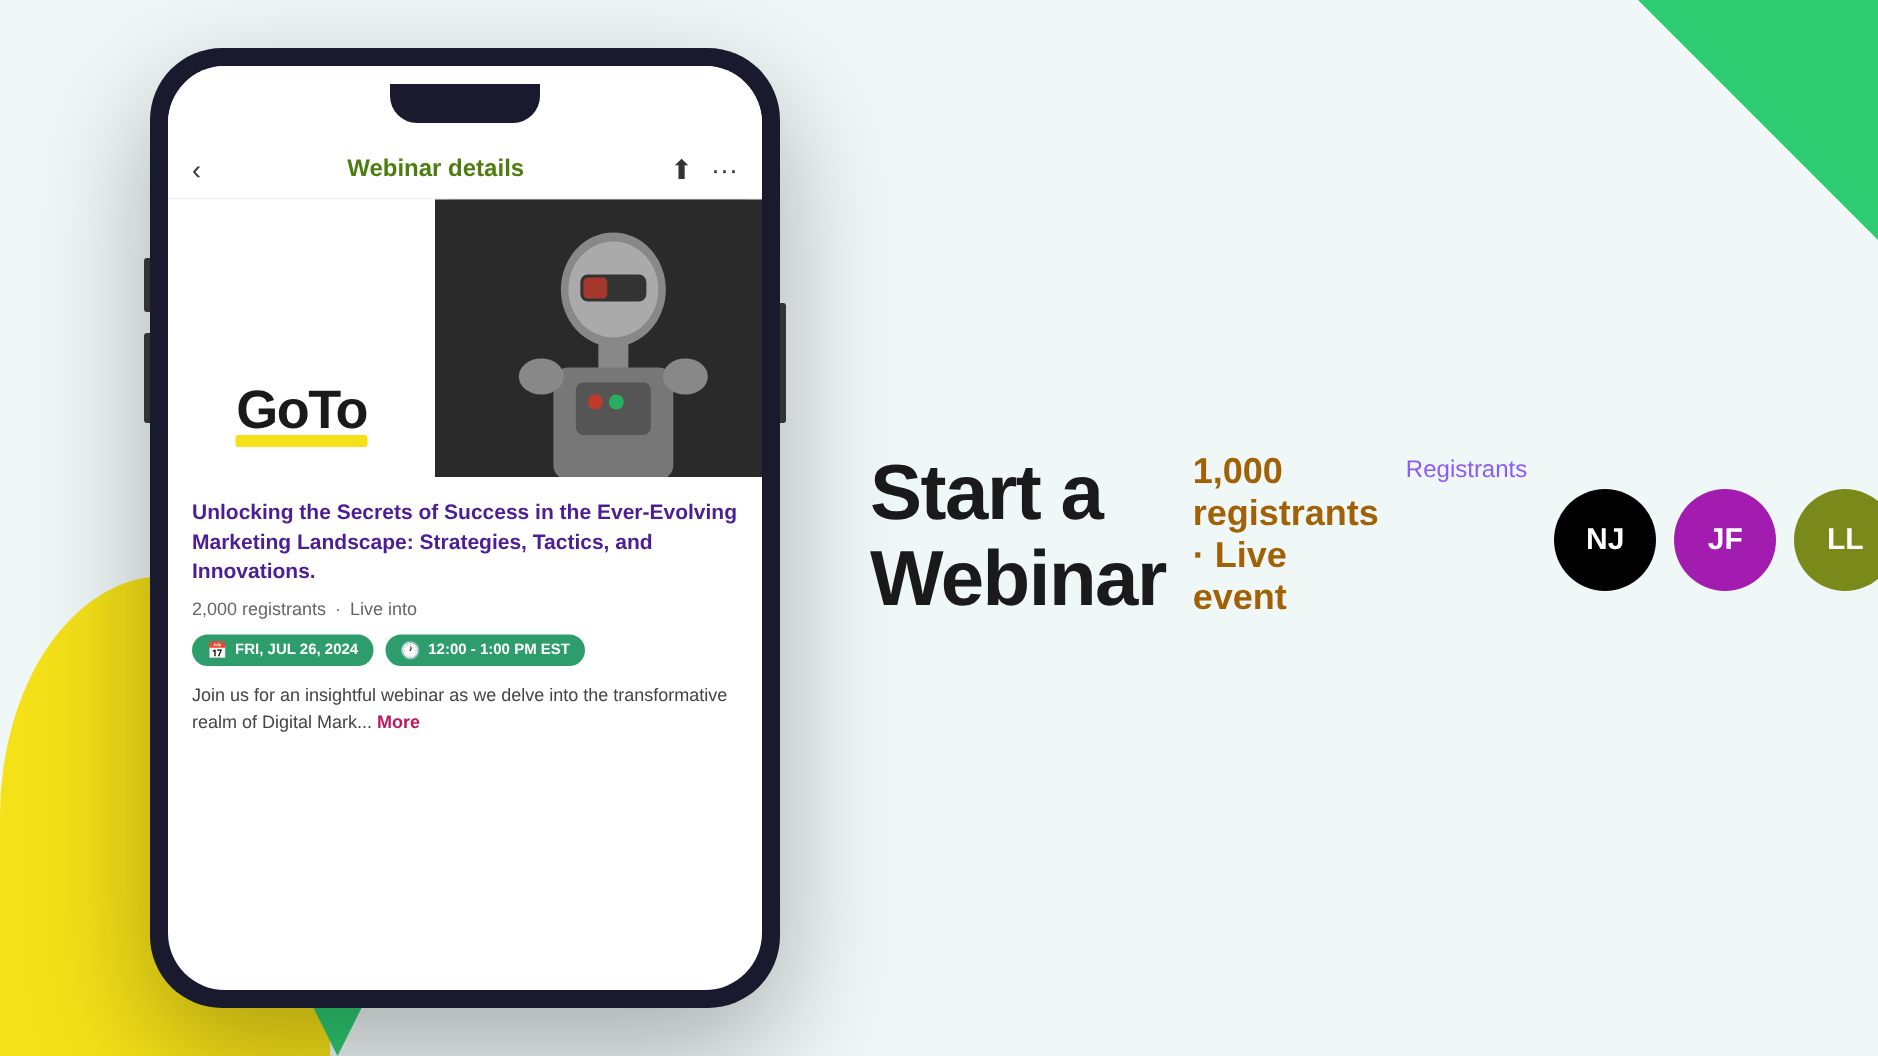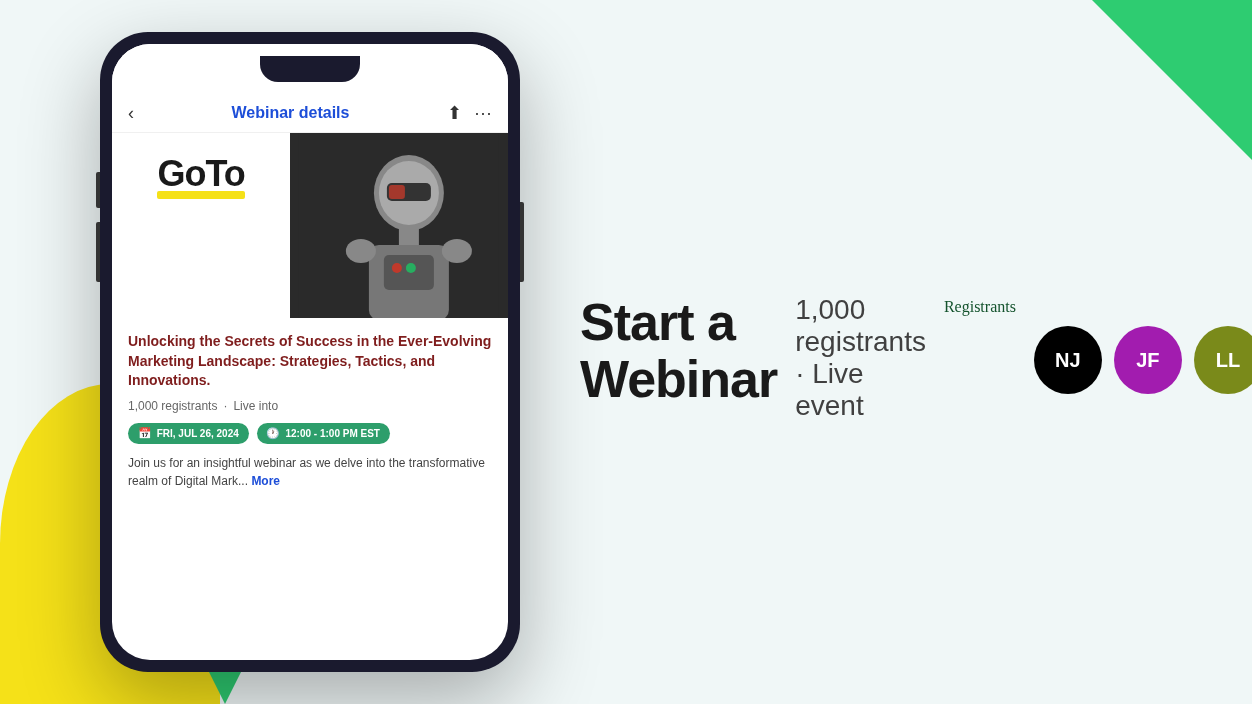--- a/index.html
+++ b/index.html
@@ -138,21 +138,21 @@
       align-items: center;
       justify-content: space-between;
       padding: 8px 16px;
       background: #fff;
       border-bottom: 1px solid #f0f0f0;
     }
 
     .nav-title {
       font-size: 16px;
       font-weight: 600;
-      color: #1d4ed8;
+      color: #4d7c0f;
     }
 
     .nav-icons {
       display: flex;
       gap: 12px;
       align-items: center;
     }
 
     .nav-icon {
       color: #333;
@@ -164,21 +164,21 @@
       width: 100%;
       height: 185px;
       position: relative;
       display: flex;
     }
 
     .logo-side {
       width: 45%;
       background: #fff;
       display: flex;
-      align-items: flex-start;
+      align-items: flex-end;
       justify-content: center;
       padding: 20px;
     }
 
     .goto-logo {
       font-size: 36px;
       font-weight: 900;
       color: #1a1a1a;
       letter-spacing: -1px;
       position: relative;
@@ -200,21 +200,21 @@
     }
 
     
     .webinar-info {
       padding: 14px 16px 10px;
     }
 
     .webinar-title {
       font-size: 14px;
       font-weight: 700;
-      color: #7f1d1d;
+      color: #4c1d95;
       line-height: 1.4;
       margin-bottom: 8px;
     }
 
     .webinar-meta {
       font-size: 12px;
       color: #666;
       margin-bottom: 10px;
       display: flex;
       align-items: center;
@@ -244,21 +244,21 @@
       font-size: 11px;
     }
 
     .webinar-desc {
       font-size: 12px;
       color: #444;
       line-height: 1.5;
     }
 
     .more-link {
-      color: #1d4ed8;
+      color: #be185d;
       font-weight: 600;
       text-decoration: none;
     }
 
     
     .right-panel {
       flex: 1;
       display: flex;
       flex-direction: row;
       gap: 18px;
@@ -268,31 +268,30 @@
 
     .headline {
       font-size: 52px;
       font-weight: 900;
       color: #1a1a1a;
       line-height: 1.1;
       letter-spacing: -1px;
     }
 
     .subheadline {
-      font-size: 28px;
-      color: #404040;
-      font-weight: 400;
+      font-size: 24px;
+      color: #a16207;
+      font-weight: 700;
     }
 
     .registrants-label {
       font-size: 16px;
-      color: #14532d;
+      color: #8b5cf6;
       font-weight: 500;
       margin-top: 4px;
-      font-family: Liberation Serif, serif;
     }
 
     .avatars-row {
       display: flex;
       gap: 12px;
       align-items: center;
       margin-top: 4px;
     }
 
     .avatar {
@@ -385,21 +384,21 @@
             <ellipse cx="62" cy="118" rx="15" ry="12" fill="#888"></ellipse>
             <ellipse cx="158" cy="118" rx="15" ry="12" fill="#888"></ellipse>
           </svg>
         </div>
       </div>
 
       <div class="webinar-info">
         <div class="webinar-title">Unlocking the Secrets of Success in the Ever-Evolving Marketing Landscape: Strategies, Tactics, and Innovations.</div>
 
         <div class="webinar-meta">
-          <span>1,000 registrants</span>
+          <span>2,000 registrants</span>
           <span>·</span>
           <span>Live into</span>
         </div>
 
         <div class="webinar-badges">
           <div class="badge">
             <span class="badge-icon">📅</span>
             <span>FRI, JUL 26, 2024</span>
           </div>
           <div class="badge">

